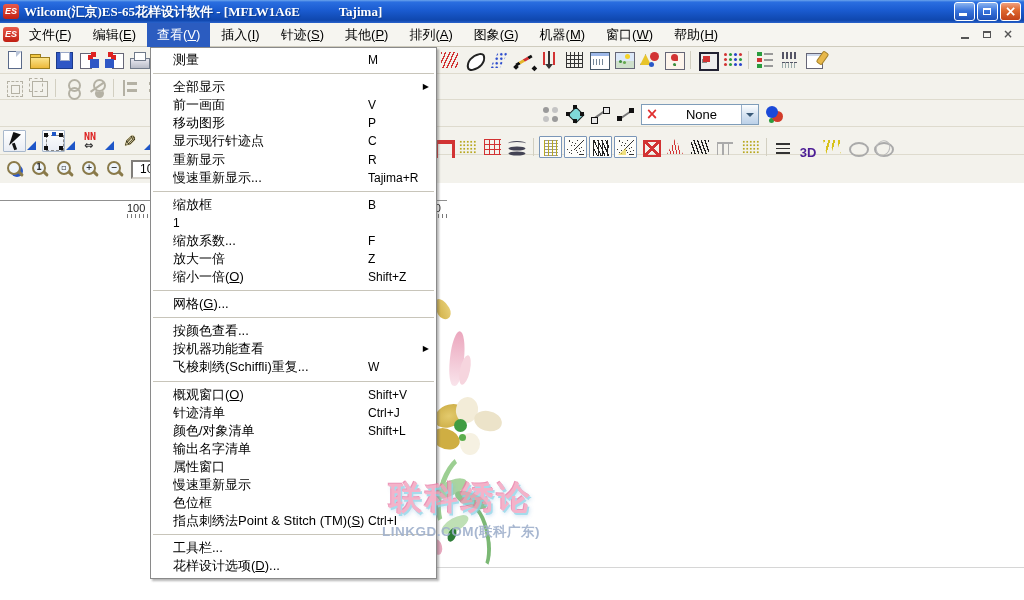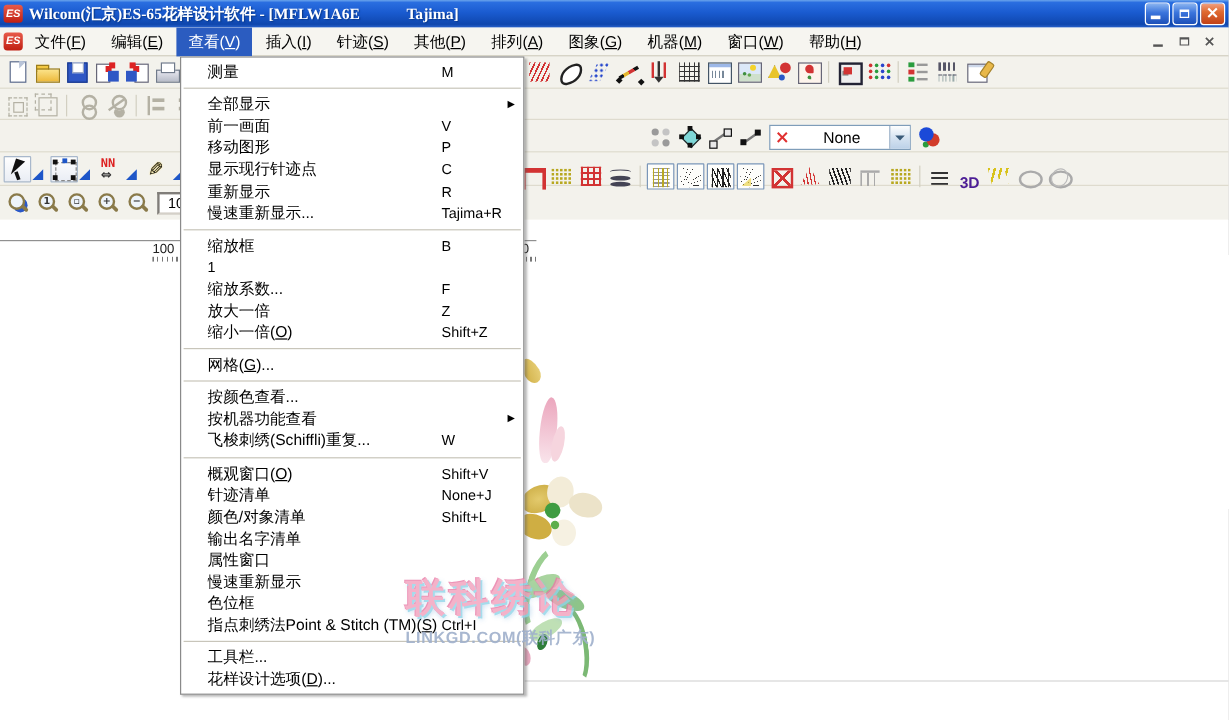--- a/index.html
+++ b/index.html
@@ -274,21 +274,21 @@
   .ctxmenu { position:absolute; left:150px; top:47px; width:287px; background:#fff; border:1px solid #8a8a8a;
     box-shadow:2px 2px 2px rgba(90,90,90,.45); z-index:40; padding:3px 0; font-size:13px; color:#000; }
   .menu-item { height:18.1px; display:flex; align-items:center; padding:0 6px 0 22px; position:relative; white-space:nowrap; }
   .mi-label { flex:1; overflow:hidden; }
   .mi-label u, .mb-item u { text-decoration:underline; }
   .mi-shortcut { width:62px; text-align:left; font-size:12px; flex:none; }
   .mi-arrow { position:absolute; right:7px; top:4px; font-size:8px; color:#000; }
   .menu-sep { height:1px; background:#c8c5ba; margin:4px 2px; }
 
   
-  .watermark { position:absolute; left:338px; top:476px; width:214px; text-align:left; z-index:50; pointer-events:none; }
+  .watermark { position:absolute; left:354px; top:476px; width:214px; text-align:center; z-index:50; pointer-events:none; }
   .wm1 { font-size:33px; font-weight:bold; letter-spacing:3px; color:#f2a0bc; opacity:.8;
     text-shadow:1.5px 1.5px 0 #8fd4e8, -1px -1px 0 #e87aa6, 2px 3px 4px rgba(130,180,220,.55); }
   .wm2 { font-size:13.5px; font-weight:bold; color:#9fb0cc; opacity:.9; letter-spacing:.5px; margin-top:2px; }
 </style>
 </head>
 <body>
 
 <div id="window">
 
   <div class="titlebar">
@@ -548,21 +548,21 @@
         <span class="mi-label">飞梭刺绣(Schiffli)重复...</span>
         <span class="mi-shortcut">W</span>
       </div>
       <div class="menu-sep"></div>
       <div class="menu-item">
         <span class="mi-label">概观窗口(<u>O</u>)</span>
         <span class="mi-shortcut">Shift+V</span>
       </div>
       <div class="menu-item">
         <span class="mi-label">针迹清单</span>
-        <span class="mi-shortcut">None+J</span>
+        <span class="mi-shortcut">Ctrl+J</span>
       </div>
       <div class="menu-item">
         <span class="mi-label">颜色/对象清单</span>
         <span class="mi-shortcut">Shift+L</span>
       </div>
       <div class="menu-item">
         <span class="mi-label">输出名字清单</span>
         <span class="mi-shortcut"></span>
       </div>
       <div class="menu-item">

